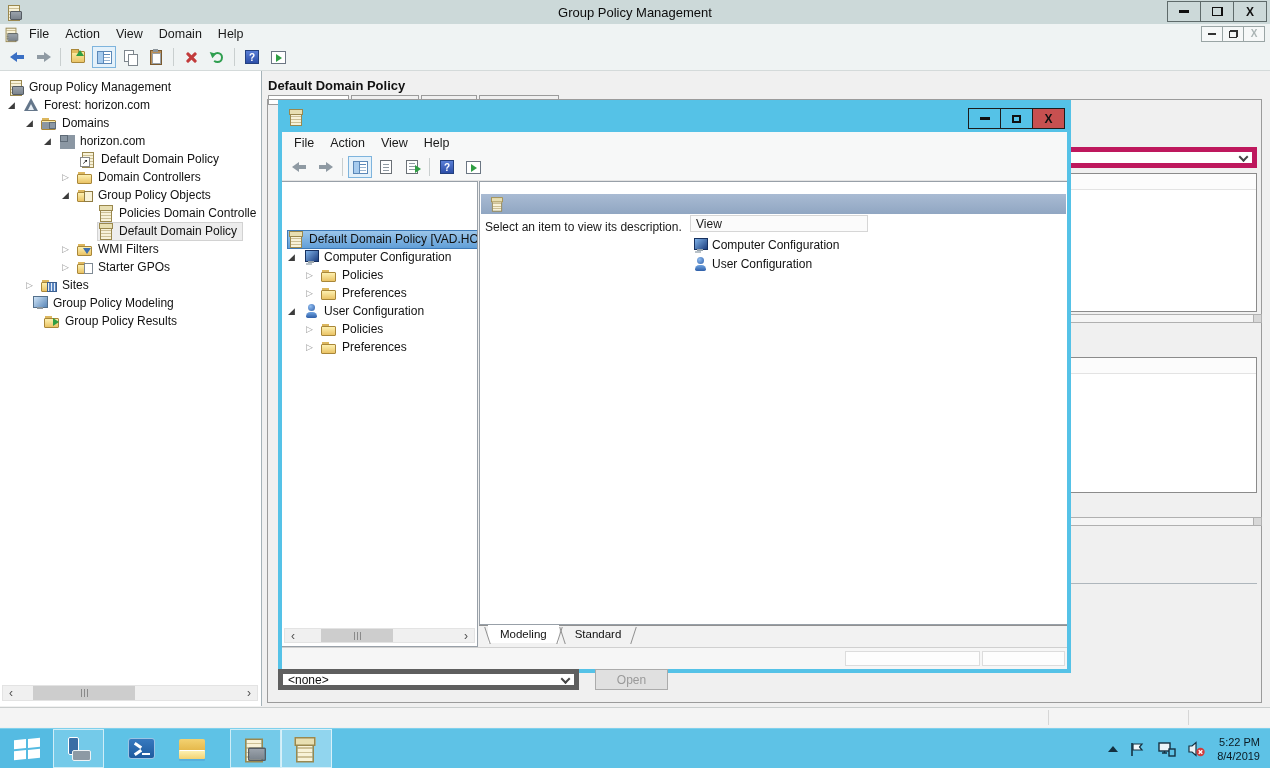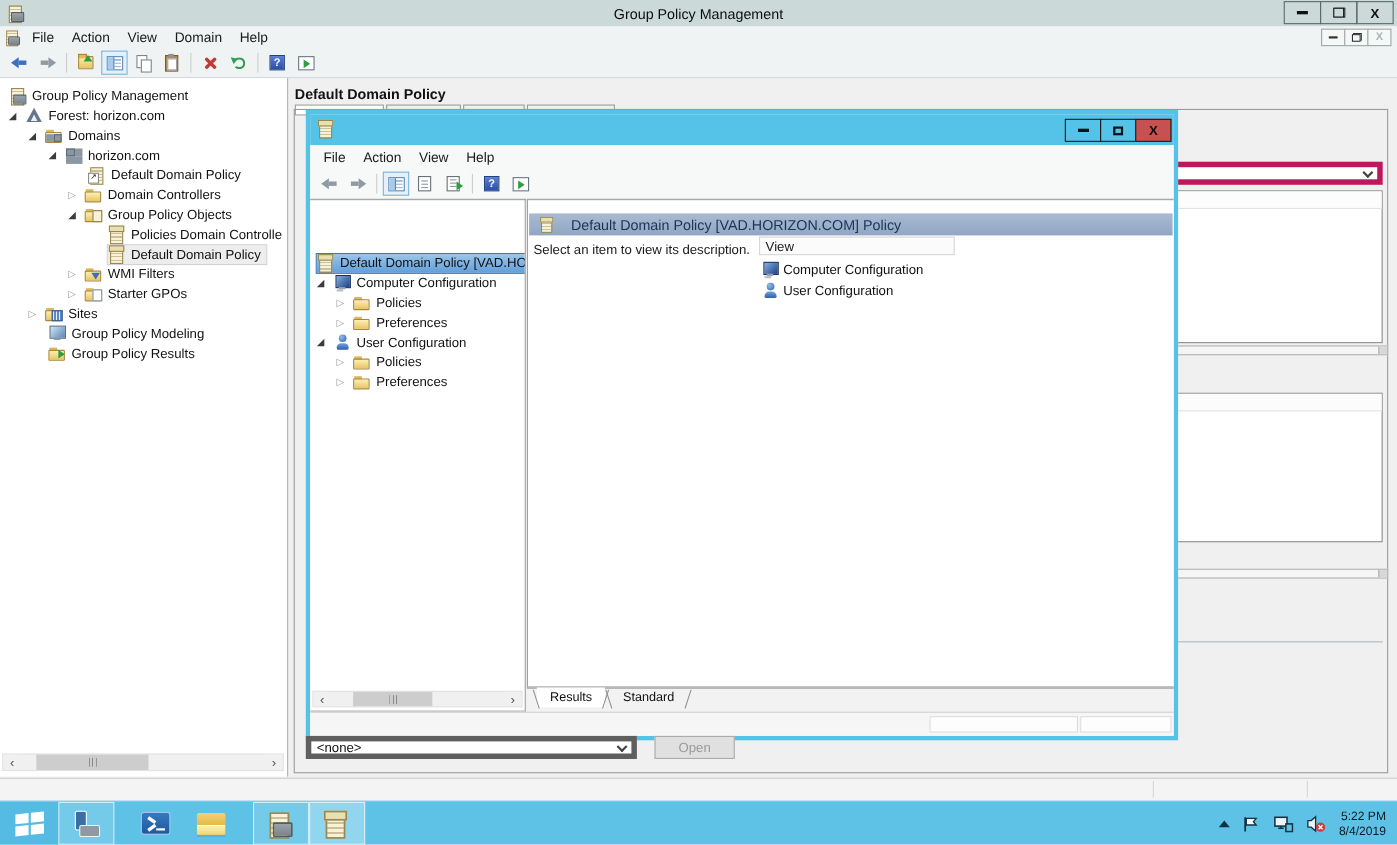--- a/index.html
+++ b/index.html
@@ -335,21 +335,21 @@
             <span class="tlbl">Starter GPOs</span>
           </span>
         </div>
         <div class="trow" style="padding-left: 26px;">
           <span class="exp closed">▷</span>
           <span class="hl">
             <span class="ti ti-foldersites fold"></span>
             <span class="tlbl">Sites</span>
           </span>
         </div>
-        <div class="trow" style="padding-left: 44px;">
+        <div class="trow" style="padding-left: 32px;">
           <span class="exp none" style="width: 0px;"></span>
           <span class="hl">
             <span class="ti ti-modeling"></span>
             <span class="tlbl">Group Policy Modeling</span>
           </span>
         </div>
         <div class="trow" style="padding-left: 44px;">
           <span class="exp none" style="width: 0px;"></span>
           <span class="hl">
             <span class="ti ti-folderresults fold"></span>
@@ -496,39 +496,38 @@
         <span class="strack">
             <span class="sthumb" style="left:20px; width:72px"></span>
           </span>
         <span class="sbtn">›</span>
       </div>
     </div>
 
     <div class="ed-right">
       <div class="banner">
         <span class="ti ti-scroll"></span>
-        <span class="btxt">Default Domain Policy [VAD.HORIZON.COM] Policy</span>
       </div>
       <div class="ed-desc">Select an item to view its description.</div>
       <div class="name-hdr">View</div>
       <div>
           <div class="lrow" style="top: 54px;">
             <span class="ti ti-computer"></span>
             <span>Computer Configuration</span>
           </div>
           <div class="lrow" style="top: 73px;">
             <span class="ti ti-user"></span>
             <span>User Configuration</span>
           </div>
         </div>
     </div>
 
     <div class="ed-tabs">
       <span class="slant sl-b"></span>
-      <span class="vtab on">Results</span>
+      <span class="vtab on">Modeling</span>
       <span class="slant sl-f"></span>
       <span class="slant sl-b" style="margin-left:2px"></span>
       <span class="vtab">Standard</span>
       <span class="slant sl-f"></span>
     </div>
     <div class="ed-status">
       <span class="scell" style="left:563px; width:135px"></span>
       <span class="scell" style="left:700px; width:83px"></span>
     </div>
   </div>

